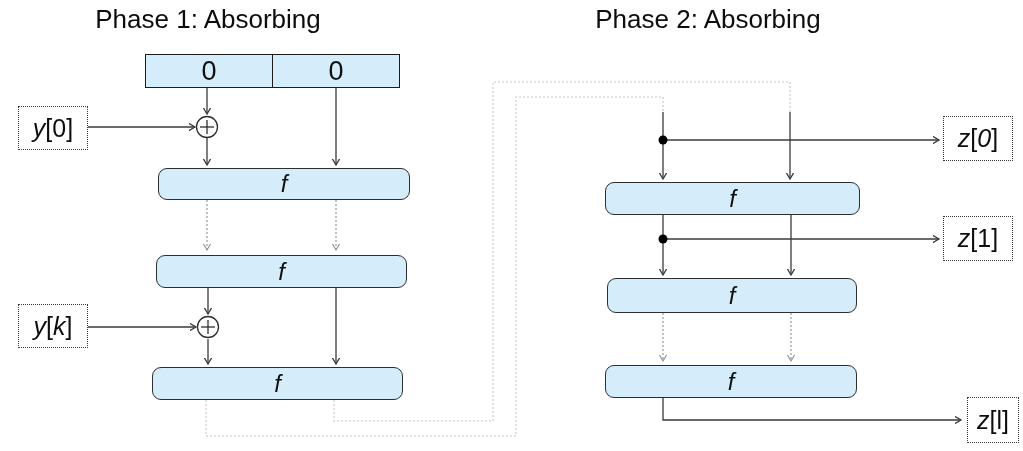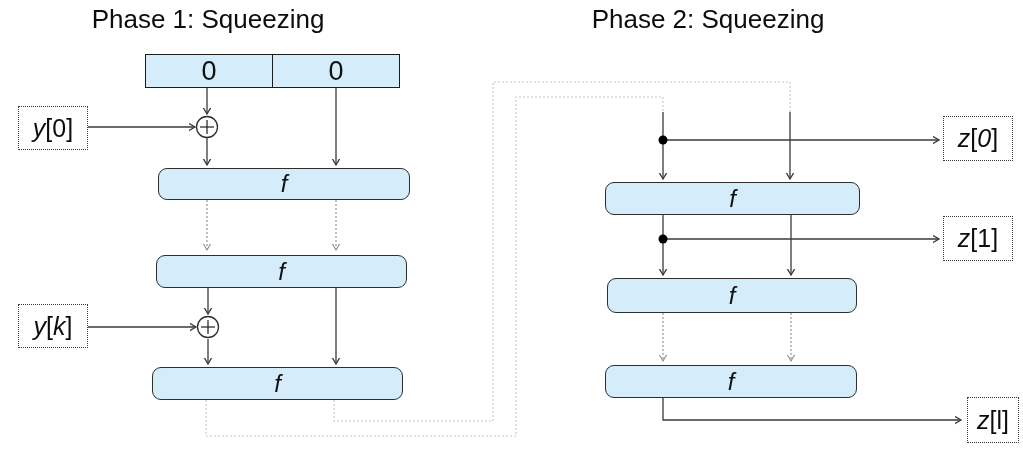--- a/index.html
+++ b/index.html
@@ -53,22 +53,22 @@
     font-size:25px;color:#0d0d0d;
     white-space:nowrap;
   }
   .iobox .it{font-style:italic;}
 </style>
 </head>
 <body>
 
 <div id="stage">
 
-  <div class="title" style="left:208px;top:4px;">Phase 1: Squeezing</div>
-  <div class="title" style="left:708px;top:4px;">Phase 2: Squeezing</div>
+  <div class="title" style="left:208px;top:4px;">Phase 1: Absorbing</div>
+  <div class="title" style="left:708px;top:4px;">Phase 2: Absorbing</div>
 
   <svg class="wires" width="1023" height="451" viewBox="0 0 1023 451">
     <defs>
       <marker id="ah" markerUnits="userSpaceOnUse" markerWidth="12" markerHeight="12" refX="6.5" refY="3.8" orient="auto">
         <path d="M0,0 L6.5,3.8 L0,7.6" fill="none" stroke="#3a3a3a" stroke-width="1.3"></path>
       </marker>
       <marker id="ahg" markerUnits="userSpaceOnUse" markerWidth="12" markerHeight="12" refX="6.5" refY="3.8" orient="auto">
         <path d="M0,0 L6.5,3.8 L0,7.6" fill="none" stroke="#8f8f8f" stroke-width="1.1"></path>
       </marker>
     </defs>

